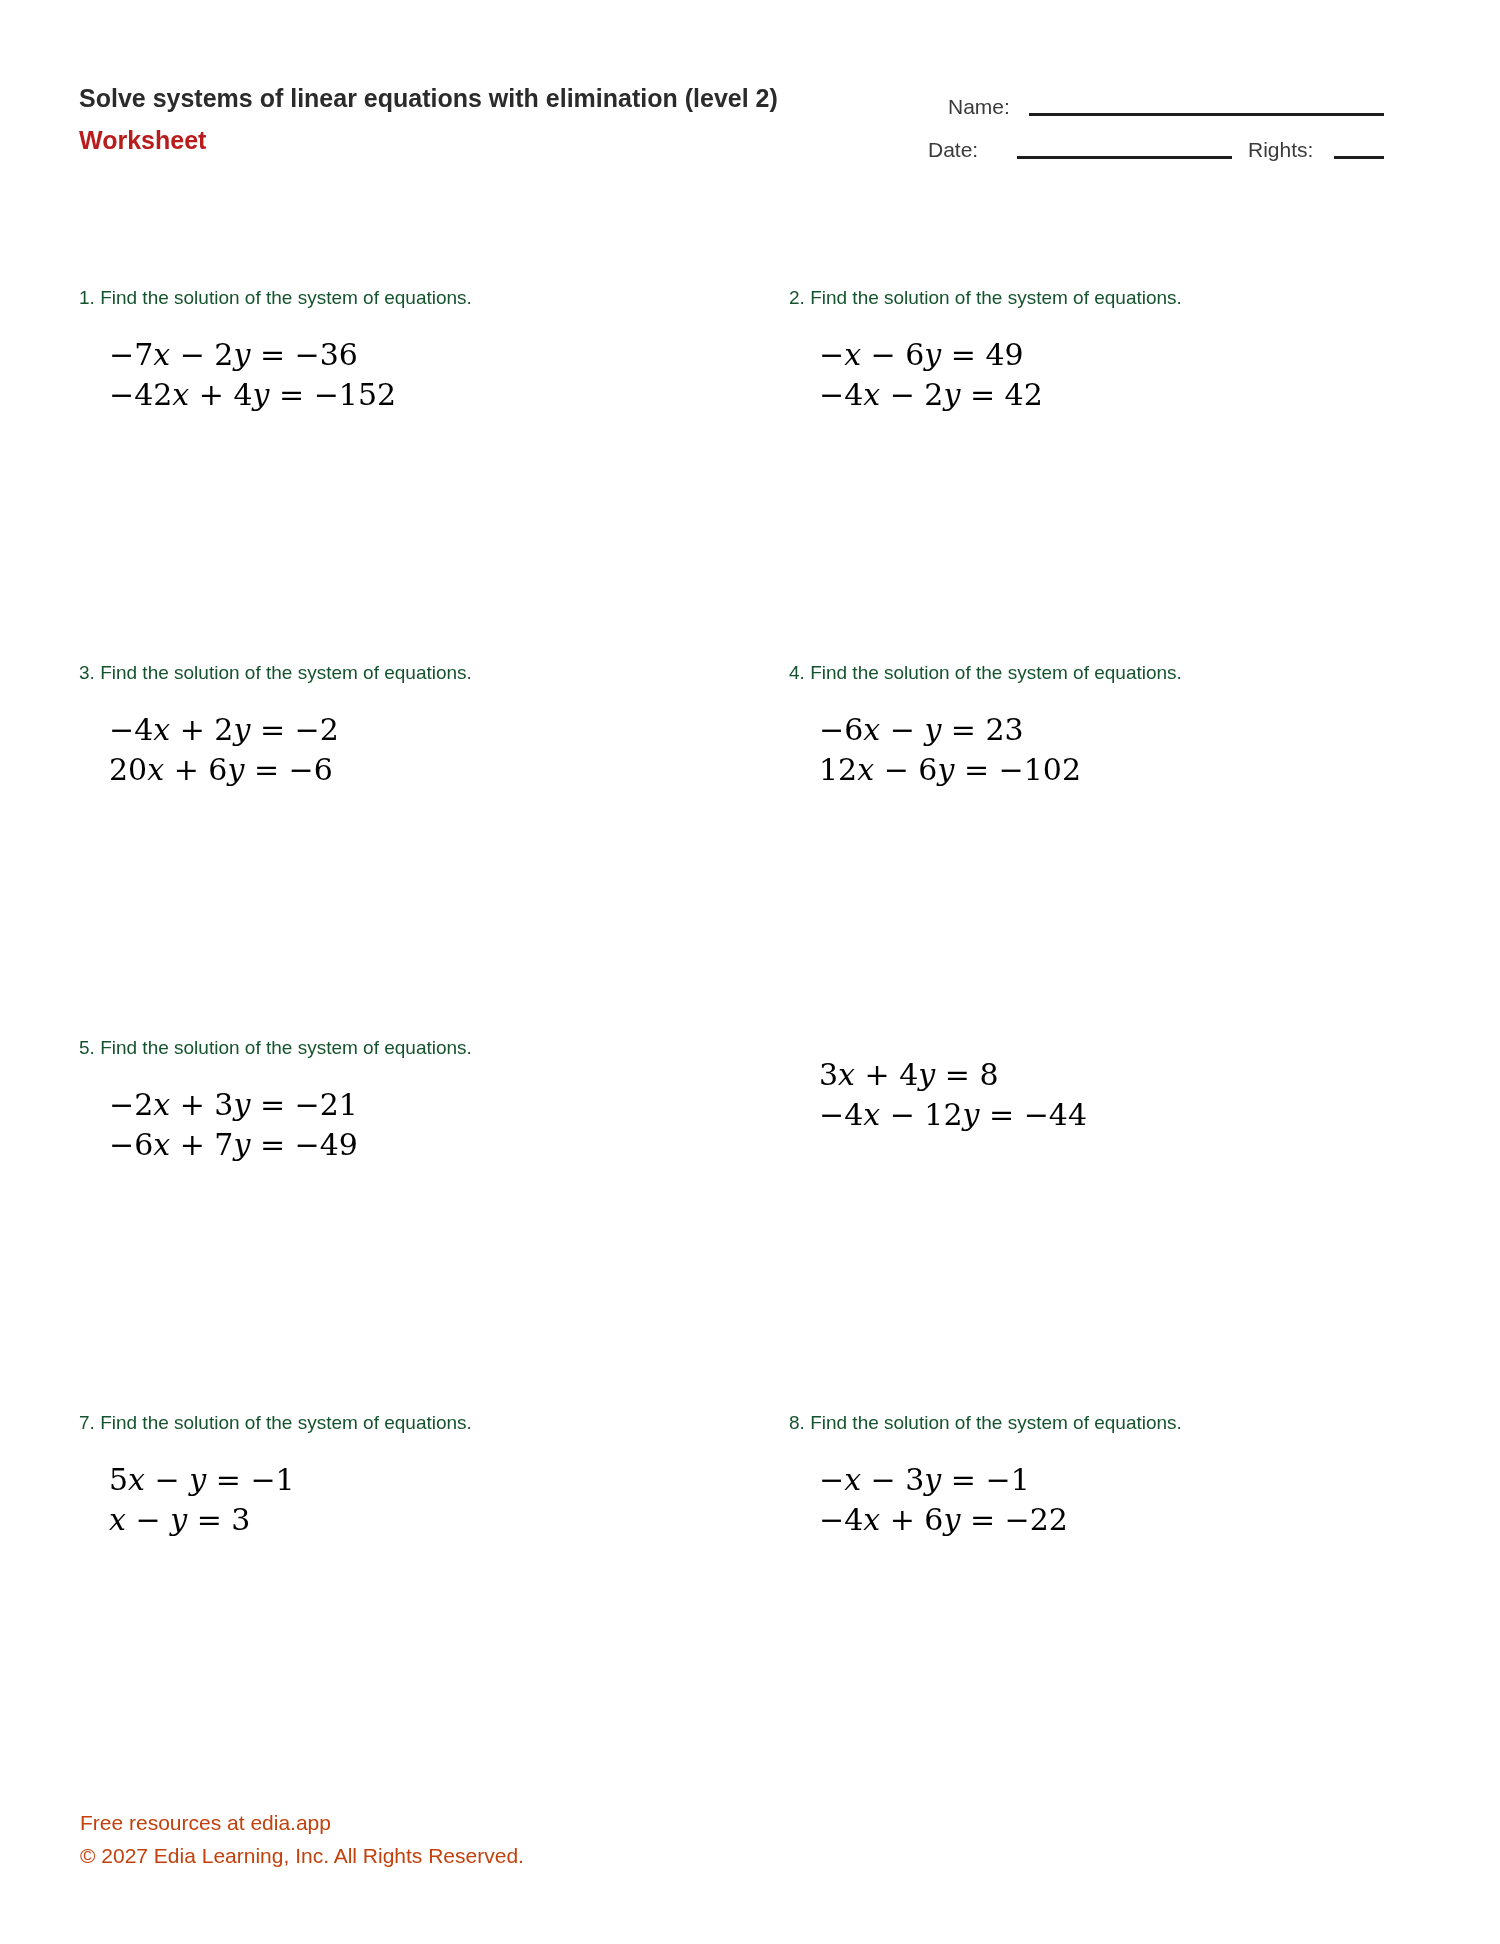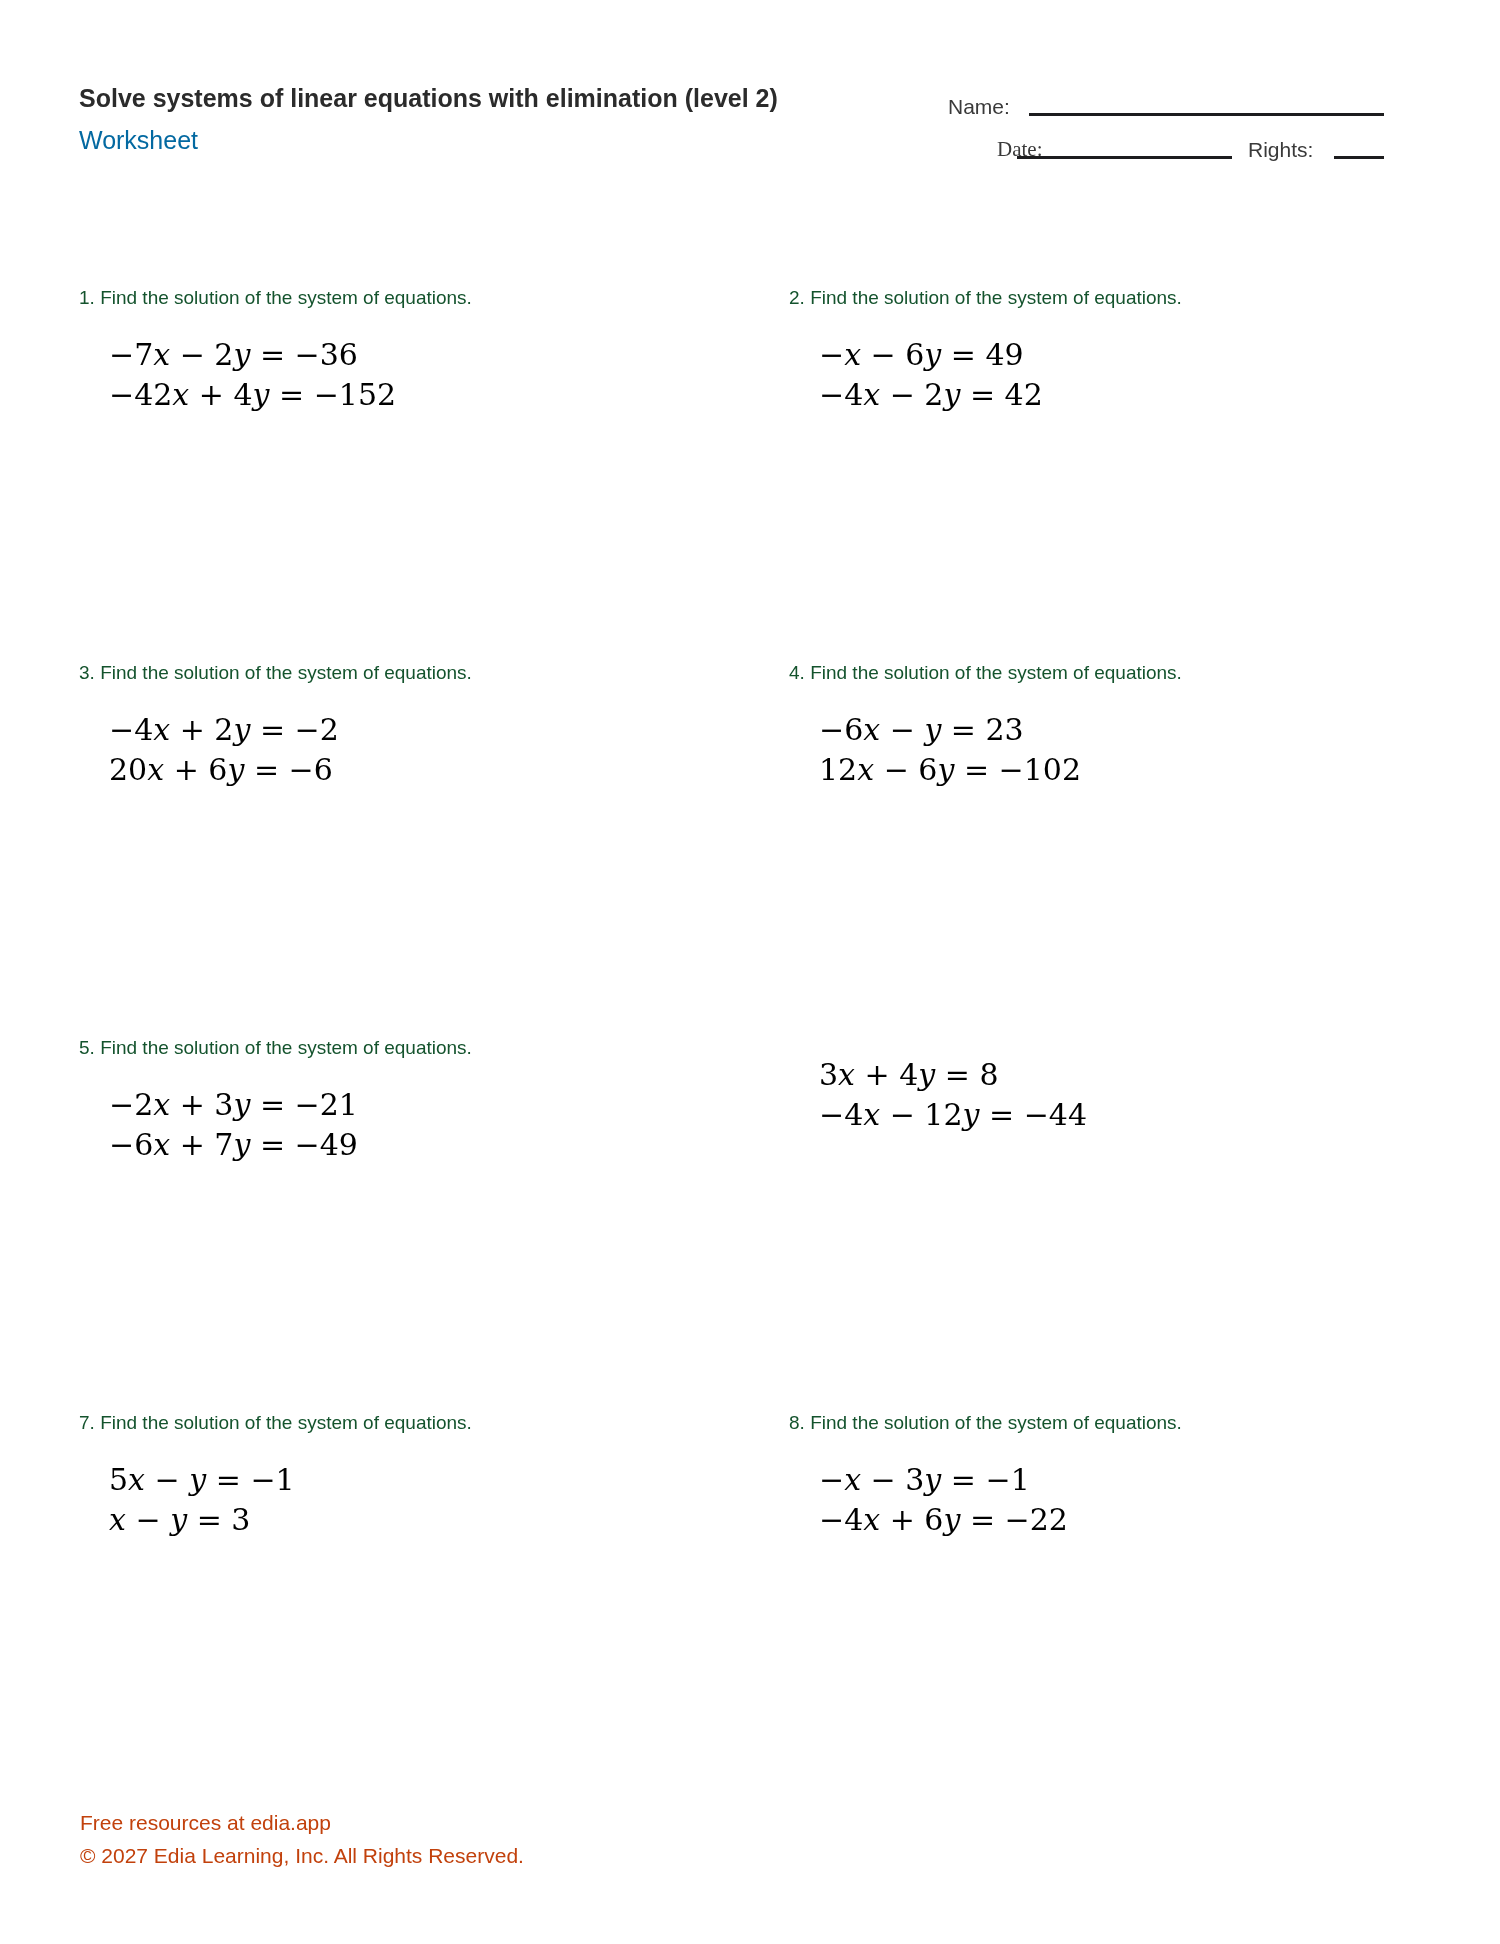--- a/index.html
+++ b/index.html
@@ -26,34 +26,34 @@
     font-weight: 700;
     color: #2b2b2b;
     line-height: 1.1;
     white-space: nowrap;
   }
   .title-line-2 {
     position: absolute;
     left: 79px;
     top: 127px;
     font-size: 25px;
-    font-weight: 400;
-    color: #0369a1;
+    font-weight: 700;
+    color: #b91c1c;
     line-height: 1.1;
   }
   .field-label {
     position: absolute;
     font-size: 21px;
     color: #3a3a3a;
     line-height: 1.1;
     white-space: nowrap;
     text-align: center;
   }
   .name-label   { left: 948px;  top: 95px; }
-  .date-label   { left: 997px;  top: 138px; font-family: Liberation Serif, serif; }
+  .date-label   { left: 928px;  top: 138px; }
   .period-label { left: 1248px; top: 138px; }
   .field-line {
     position: absolute;
     height: 3px;
     background: #1d1d1f;
   }
   .name-line   { left: 1029px; top: 113px; width: 393px; }
   .date-line   { left: 1017px; top: 156px; width: 215px; }
   .period-line { left: 1334px; top: 156px; width: 88px; }
 

